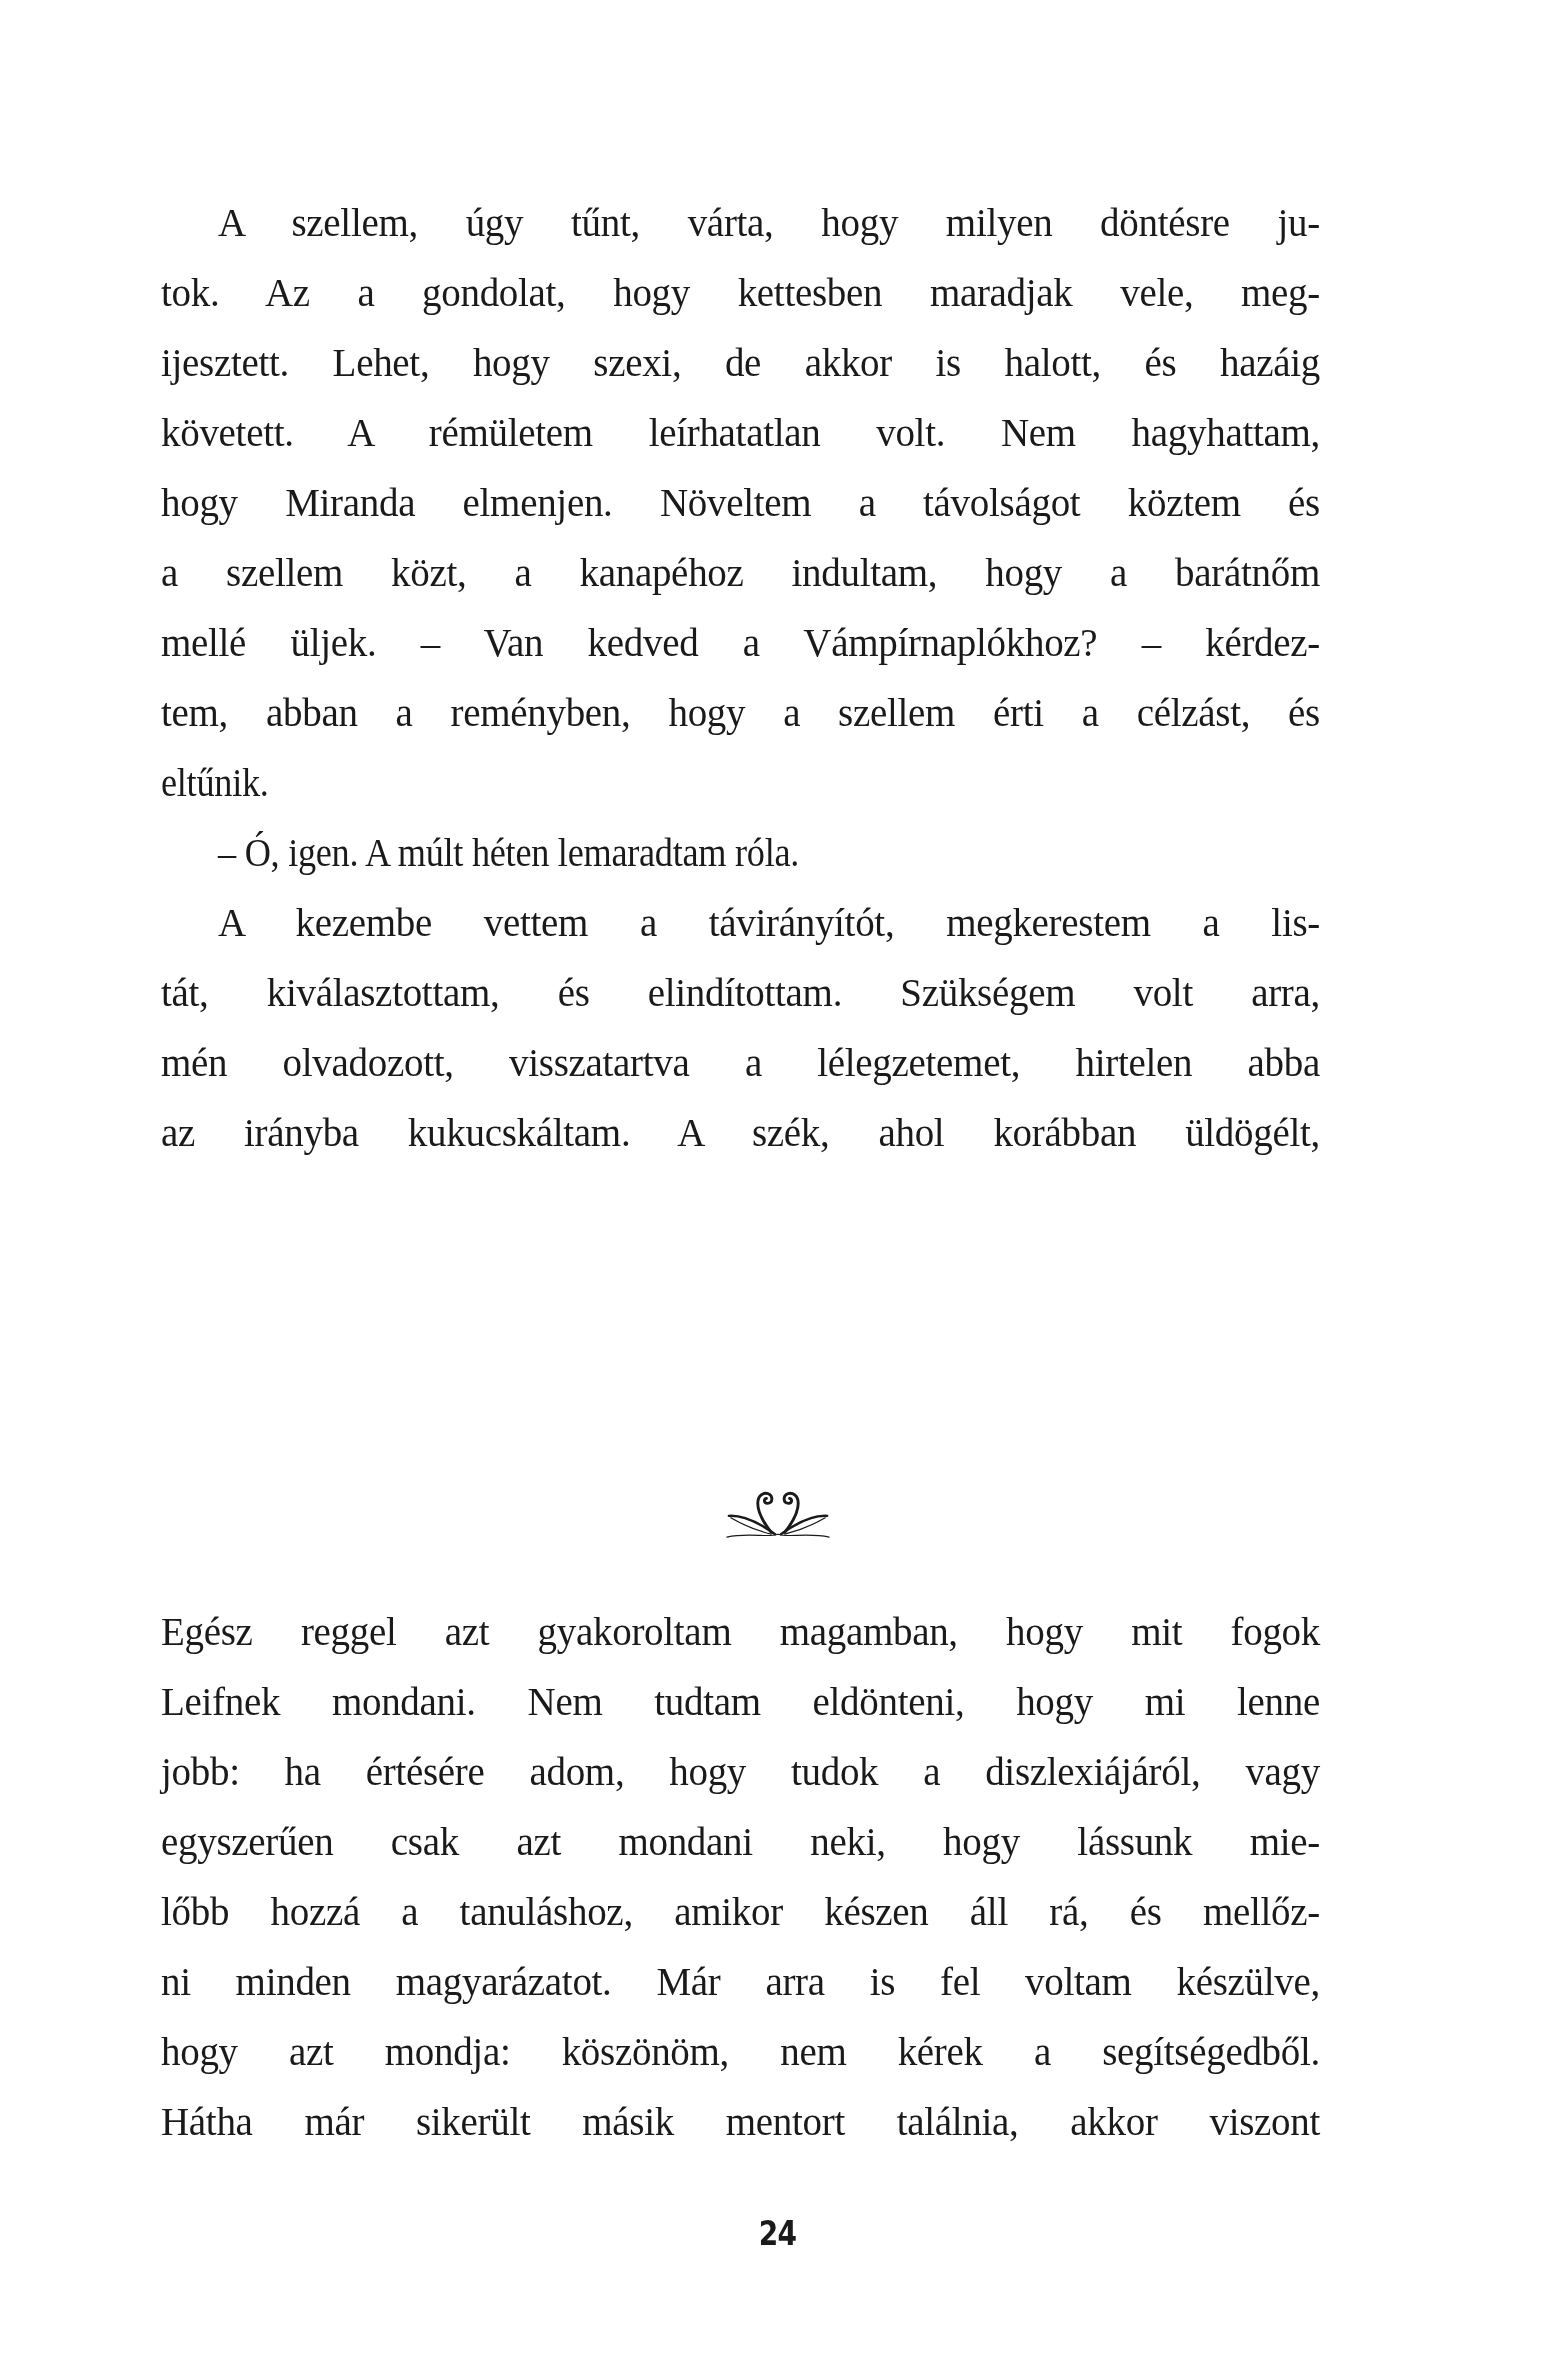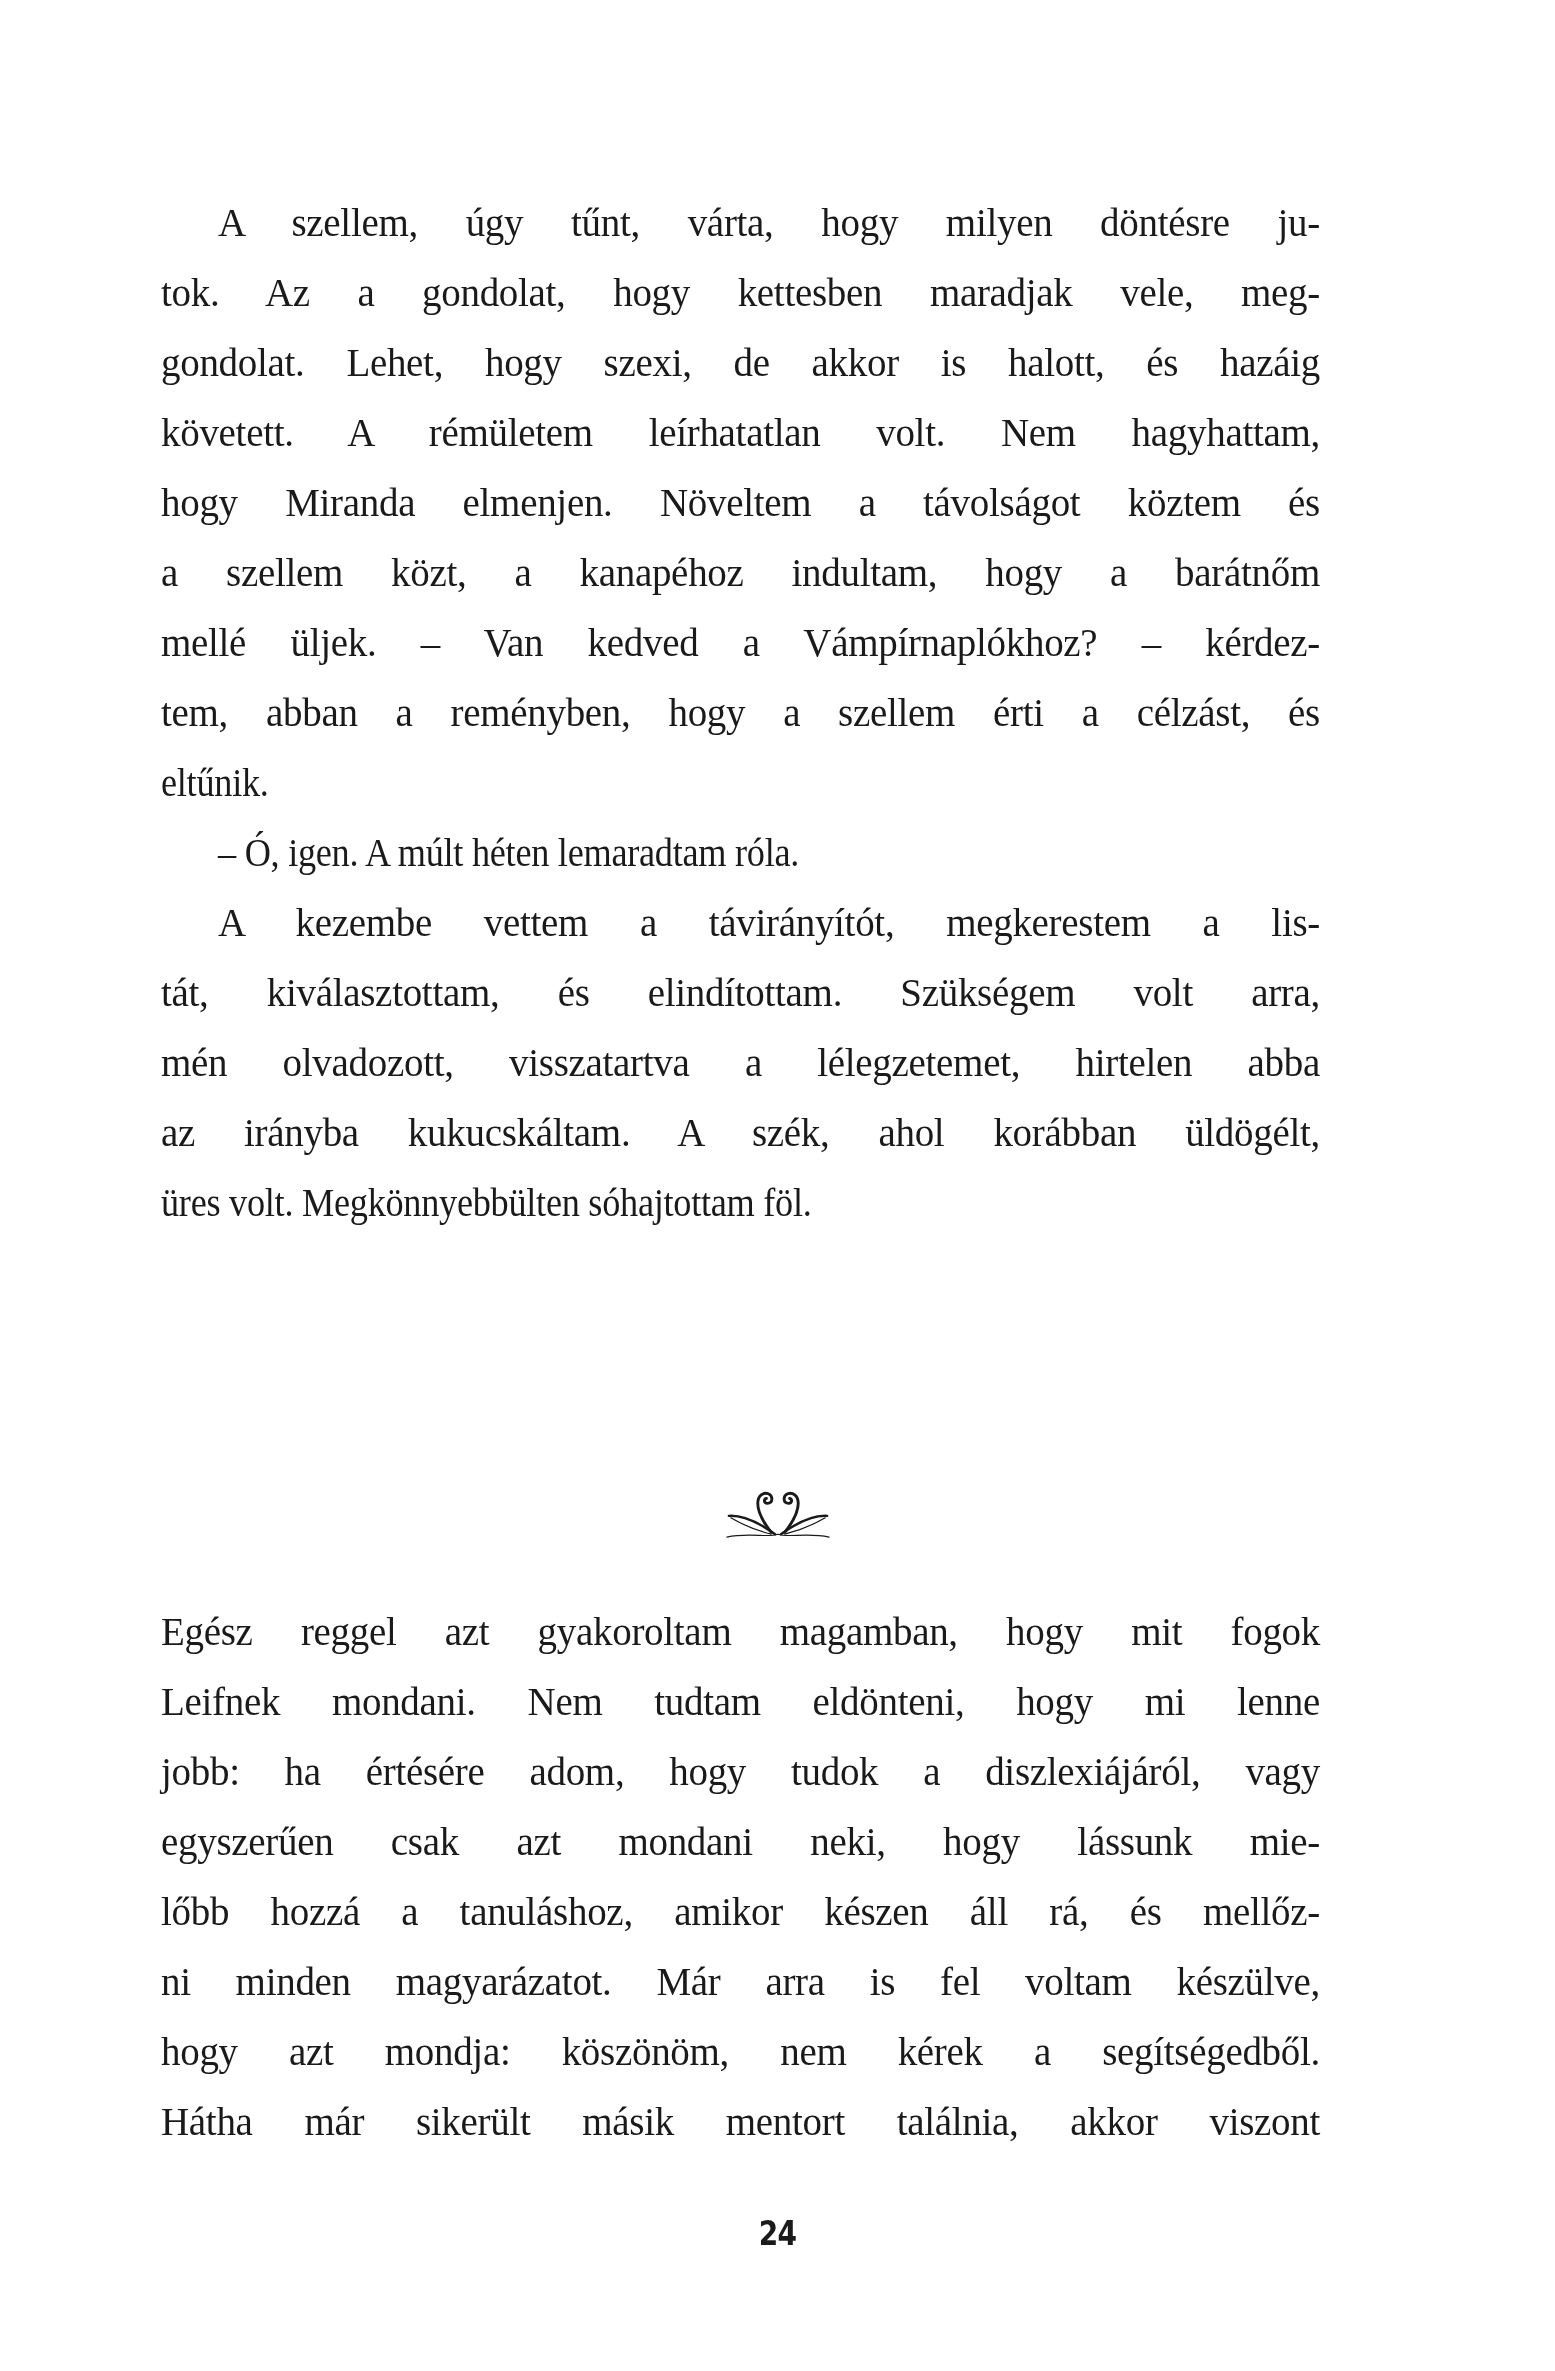--- a/index.html
+++ b/index.html
@@ -72,33 +72,32 @@
   }
 </style>
 </head>
 <body>
 
 <div class="page">
 
   <div class="text-block block-1" id="section-1">
       <div class="line indent"><span style="word-spacing: 0px;">A szellem, úgy tűnt, várta, hogy milyen döntésre ju-</span></div>
       <div class="line"><span style="word-spacing: 0px;">tok. Az a gondolat, hogy kettesben maradjak vele, meg-</span></div>
-      <div class="line"><span style="word-spacing: 0px;">gondolat. Lehet, hogy szexi, de akkor is halott, és hazáig</span></div>
+      <div class="line"><span style="word-spacing: 0px;">ijesztett. Lehet, hogy szexi, de akkor is halott, és hazáig</span></div>
       <div class="line"><span style="word-spacing: 0px;">követett. A rémületem leírhatatlan volt. Nem hagyhattam,</span></div>
       <div class="line"><span style="word-spacing: 0px;">hogy Miranda elmenjen. Növeltem a távolságot köztem és</span></div>
       <div class="line"><span style="word-spacing: 0px;">a szellem közt, a kanapéhoz indultam, hogy a barátnőm</span></div>
       <div class="line"><span style="word-spacing: 0px;">mellé üljek. – Van kedved a Vámpírnaplókhoz? – kérdez-</span></div>
       <div class="line"><span style="word-spacing: 0px;">tem, abban a reményben, hogy a szellem érti a célzást, és</span></div>
       <div class="line last"><span style="display: inline-block; transform: scaleX(0.93); transform-origin: left center;">eltűnik.</span></div>
       <div class="line indent last"><span style="display: inline-block; transform: scaleX(0.93); transform-origin: left center;">– Ó, igen. A múlt héten lemaradtam róla.</span></div>
       <div class="line indent"><span style="word-spacing: 0px;">A kezembe vettem a távirányítót, megkerestem a lis-</span></div>
       <div class="line"><span style="word-spacing: 0px;">tát, kiválasztottam, és elindítottam. Szükségem volt arra,</span></div>
       <div class="line"><span style="word-spacing: 0px;">mén olvadozott, visszatartva a lélegzetemet, hirtelen abba</span></div>
       <div class="line"><span style="word-spacing: 0px;">az irányba kukucskáltam. A szék, ahol korábban üldögélt,</span></div>
-      <div class="line last"><span style="display: inline-block; transform: scaleX(0.93); transform-origin: left center;">üres volt. Megkönnyebbülten sóhajtottam föl.</span></div>
     </div>
 
   <div class="ornament">
     <svg width="106" height="58" viewBox="0 0 110 60" xmlns="http://www.w3.org/2000/svg">
       <g fill="none" stroke="#1a1a1a" stroke-linecap="round">
 
         <path d="M48 50 C40 40, 34 30, 34 20 C34 12, 40 8, 45 10 C50 12, 50 20, 44 20 C40 20, 40 15, 43 15" stroke-width="3"></path>
 
         <path d="M62 50 C70 40, 76 30, 76 20 C76 12, 70 8, 65 10 C60 12, 60 20, 66 20 C70 20, 70 15, 67 15" stroke-width="3"></path>
 

